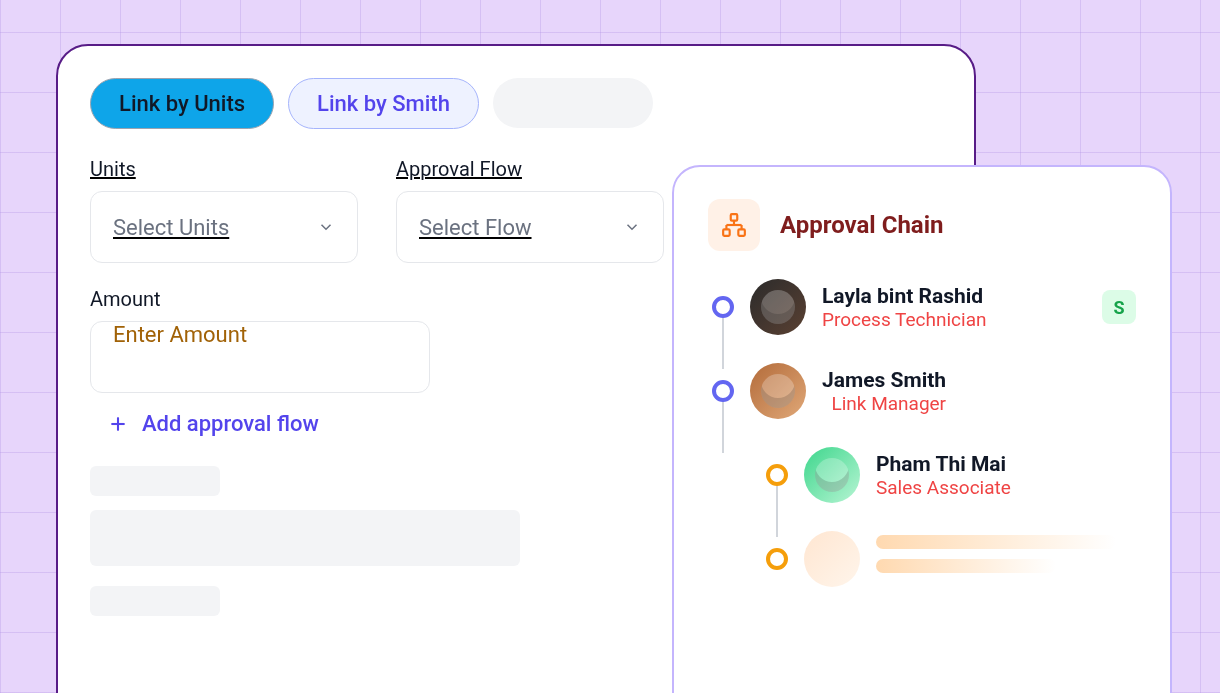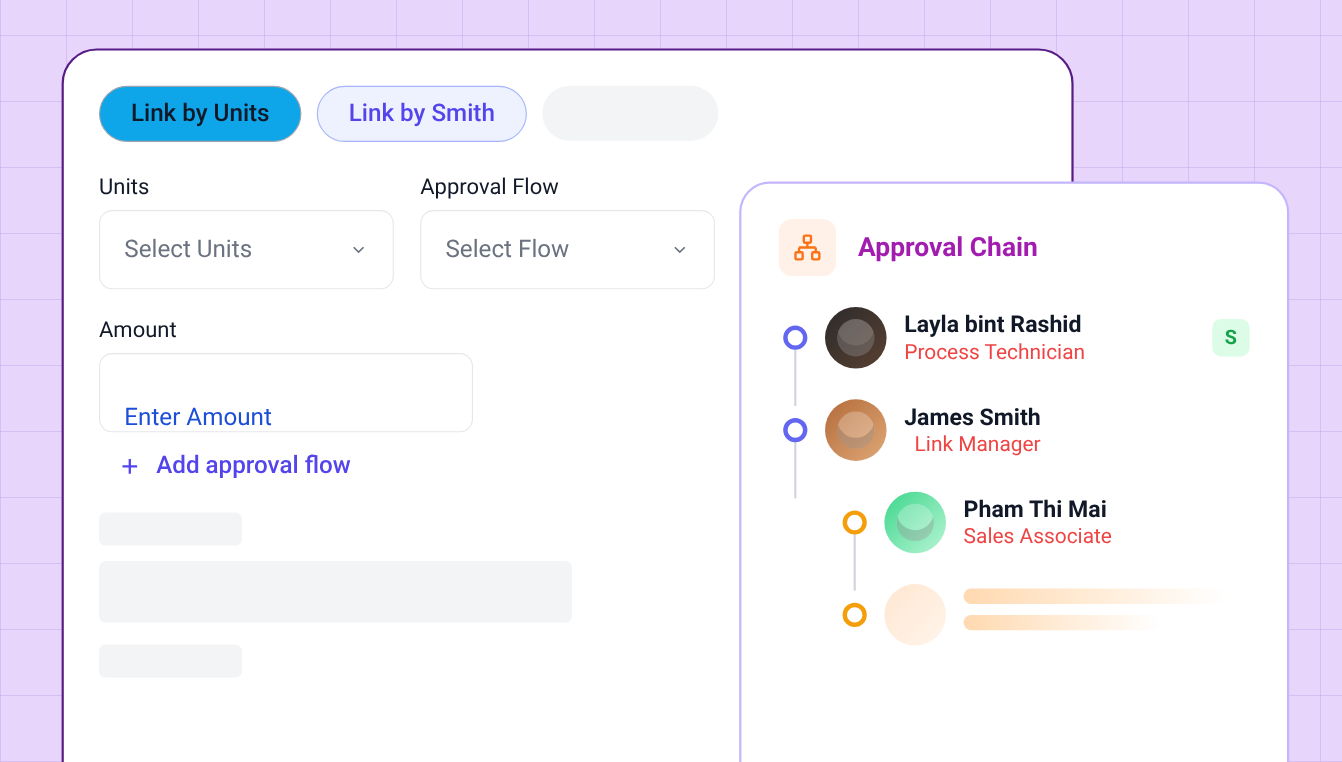--- a/index.html
+++ b/index.html
@@ -28,38 +28,38 @@
   .tabs { display: flex; gap: 14px; margin-bottom: 28px; }
   .tab {
     padding: 12px 28px;
     border-radius: 999px;
     font-size: 22px;
     font-weight: 500;
   }
   .tab-units { border:1.5px solid #9ca3af; color:#111827; background:#0ea5e9; }
   .tab-limits { border:1.5px solid #a5b4fc; color:#5344ec; background:#eef2ff; }
   .tab-placeholder { background:#f3f4f6; color:transparent; width:160px; height:50px; border:none; }
-  .form-row { display:flex; gap:24px; margin-bottom: 24px;}
+  .form-row { display:flex; gap:38px; margin-bottom: 24px; text-decoration: underline;}
   .field { display:flex; flex-direction:column; gap:10px; }
   .field-label { font-size:20px; color:#111827; }
   .select {
     width: 268px; height: 72px;
     border:1px solid #e5e7eb; border-radius:12px;
     display:flex; align-items:center; justify-content:space-between;
     padding: 0 22px;
     color:#6b7280; font-size:22px;
     background:#fff;
   }
   .chevron { width:18px; height:18px; stroke:#6b7280; stroke-width:2; fill:none; }
   .input {
     width: 340px; height: 72px;
     border:1px solid #e5e7eb; border-radius:12px;
-    display:flex; align-items:flex-end;
+    display:flex; align-items:flex-start;
     padding: 0 22px;
-    color:#1d4ed8; font-size:22px;
+    color:#a16207; font-size:22px;
   }
   .add-flow {
     display:flex; align-items:center; gap:14px;
     color:#5344ec; font-size:22px; font-weight:500;
     margin: 18px 0 30px 18px;
   }
   .plus-icon { width:20px; height:20px; stroke:#5344ec; stroke-width:2.5; fill:none; }
   .skeleton-row { display:flex; justify-content:space-between; margin-bottom:14px; }
   .sk { background:#f3f4f6; border-radius:6px; height:30px; }
   .sk-tall { height:56px; }
@@ -70,21 +70,21 @@
     top: 165px;
     width: 500px;
     height: 540px;
     background:#fff;
     border:2px solid #c4b5fd;
     border-radius: 28px 28px 0 0;
     padding: 32px 34px;
   }
   .chain-header { display:flex; align-items:center; gap:20px; margin-bottom:28px;}
   .chain-icon-wrap { width:52px; height:52px; border-radius:12px; background:#fff1e7; display:flex; align-items:center; justify-content:center;}
-  .chain-title { font-size:24px; font-weight:700; color:#a21caf; }
+  .chain-title { font-size:24px; font-weight:700; color:#7f1d1d; }
   .chain-list { position:relative; margin-left:4px;}
   .chain-item { display:flex; align-items:center; gap:16px; position:relative; padding-bottom:28px;}
   .node-dot {
     width:22px; height:22px; border-radius:50%; background:#fff;
     flex-shrink:0; z-index:2;
   }
   .node-primary { border:4px solid #6366f1; }
   .node-secondary { border:4px solid #f59e0b; }
   .vline { position:absolute; left:10px; top:22px; bottom:-6px; width:2px; background:#d1d5db; z-index:1;}
   .avatar { width:56px; height:56px; border-radius:50%; flex-shrink:0; display:flex; align-items:center; justify-content:center; overflow:hidden;}

